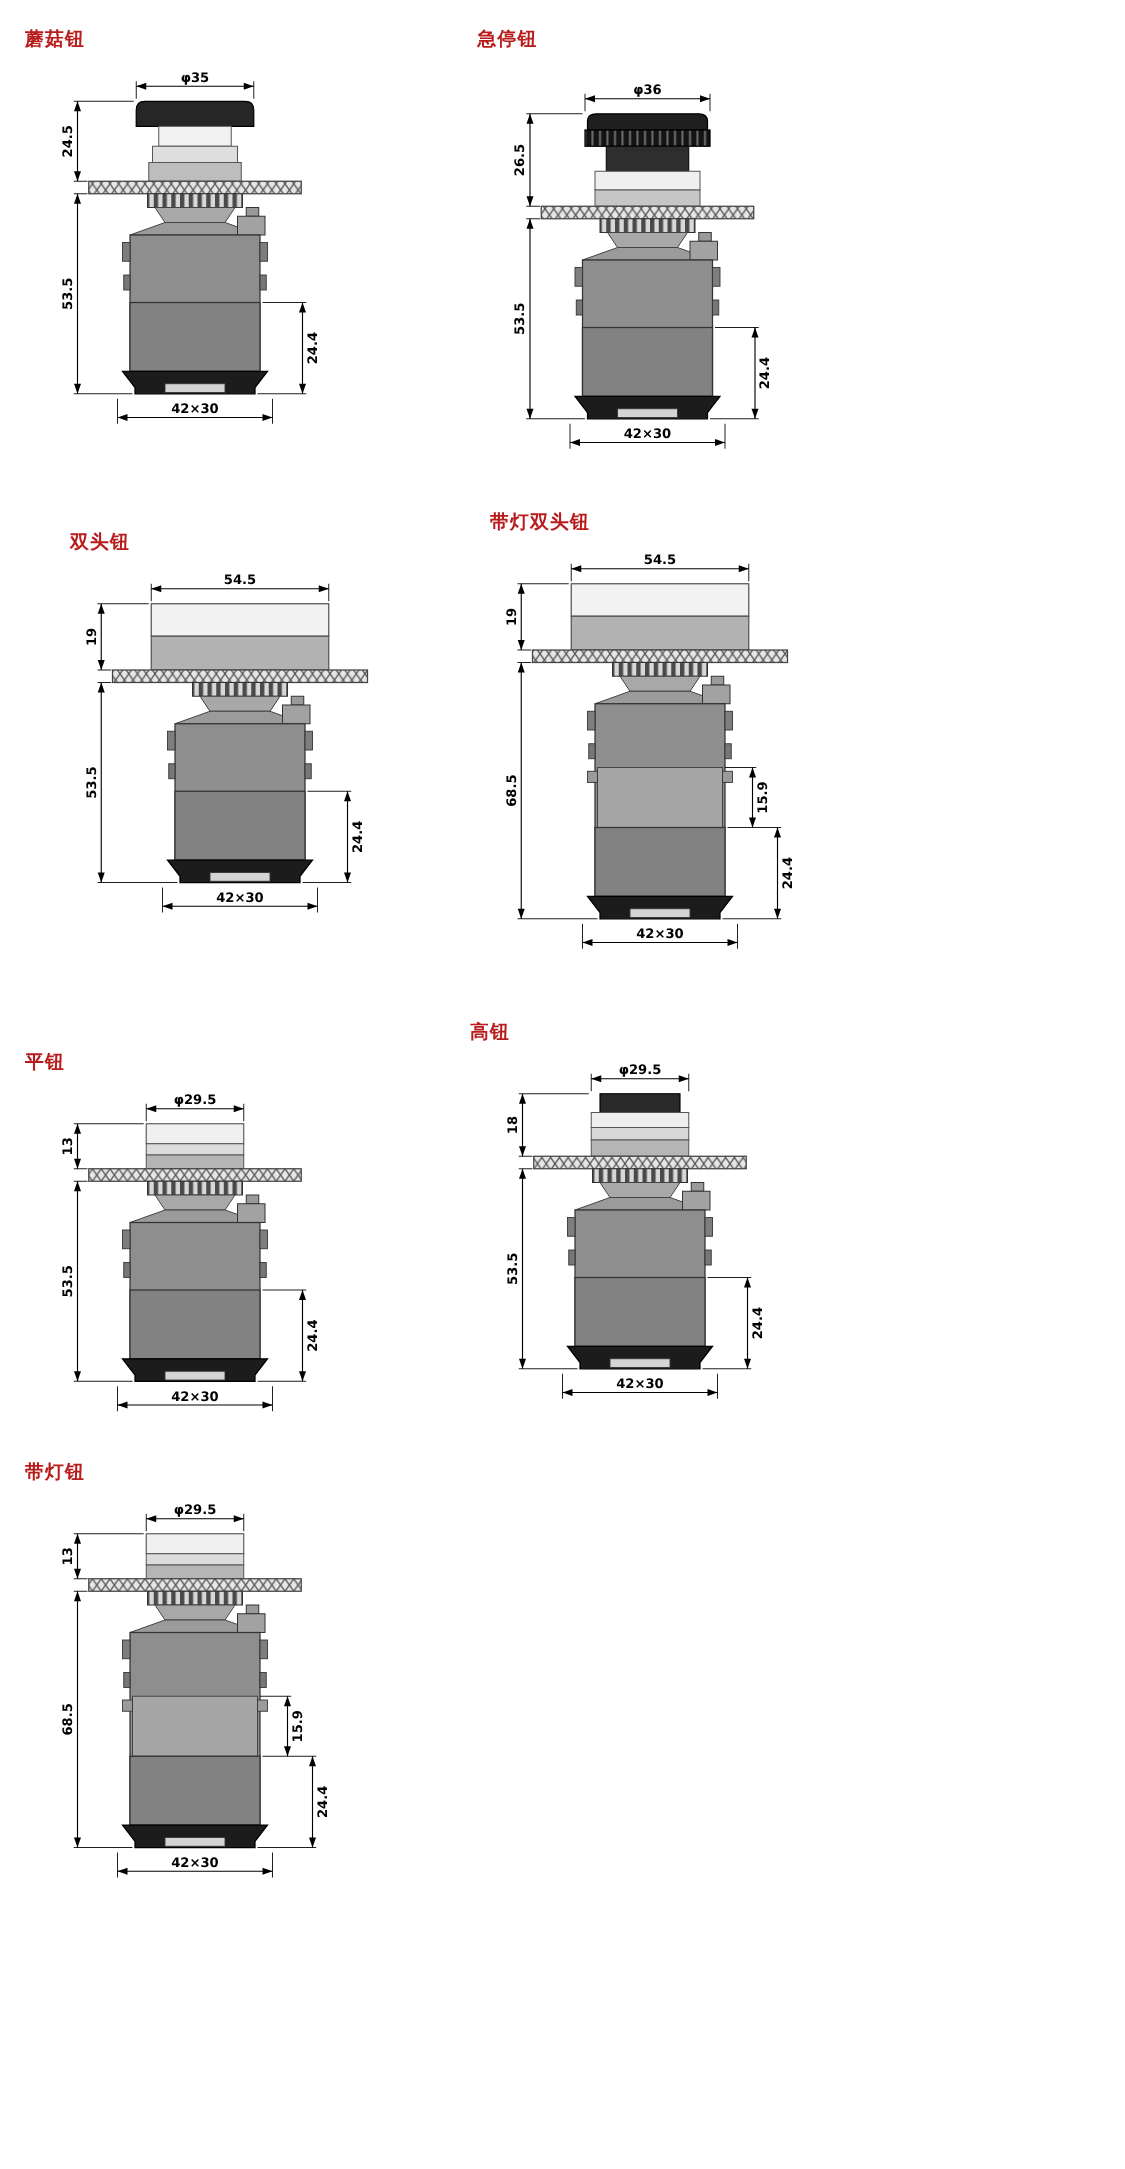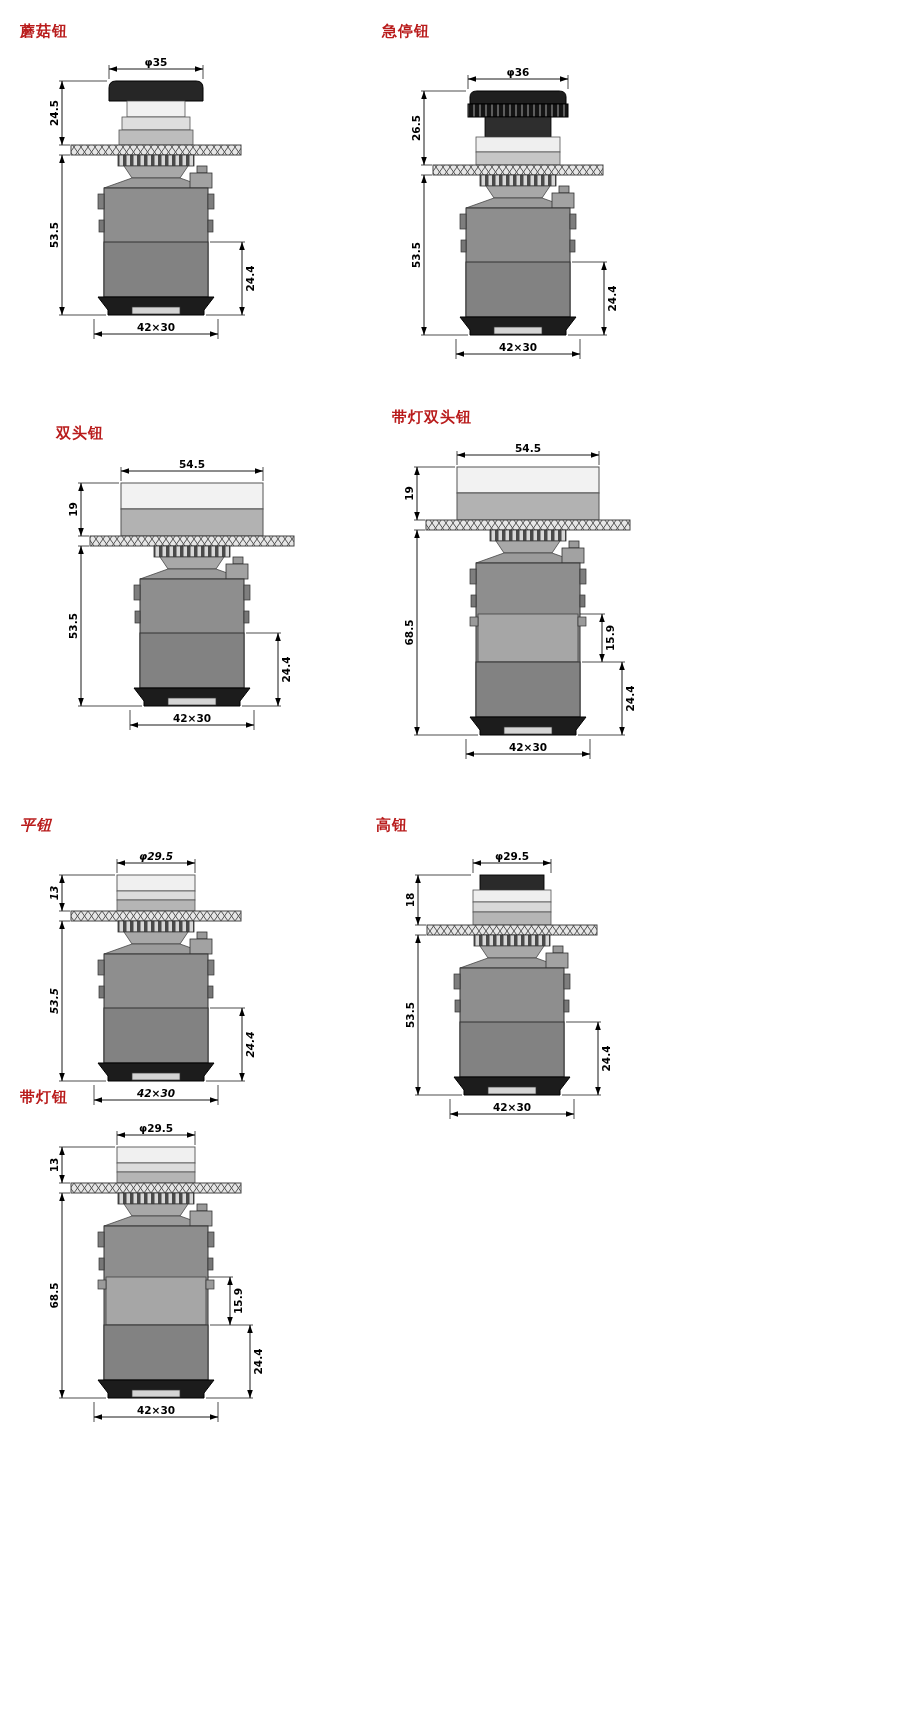--- a/index.html
+++ b/index.html
@@ -297,21 +297,21 @@
           <line x1="200" y1="306" x2="200" y2="326" stroke="#000" stroke-width="0.7"></line>
           <g>
             <line x1="76" y1="321" x2="200" y2="321" stroke="#000" stroke-width="0.9"></line>
             <polygon points="76,321 84,318.2 84,323.8" fill="#000"></polygon>
             <polygon points="200,321 192,318.2 192,323.8" fill="#000"></polygon>
             <text x="138" y="317.5" text-anchor="middle" class="dim">42×30</text>
           </g>
         </g>
       </svg>
     </section>
-    <section class="figure" style="left: 18px; top: 816px; font-style: italic;">
+    <section class="figure" style="left: 18px; top: 840px;">
       <h3>平钮</h3>
       <svg width="280" height="276" style="margin-top: 0px;">
         <g>
           <rect x="99" y="34" width="78" height="16" fill="#f0f0f0" stroke="#555" stroke-width="0.9"></rect>
           <rect x="99" y="50" width="78" height="9" fill="#dcdcdc" stroke="#555" stroke-width="0.8"></rect>
           <rect x="99" y="59" width="78" height="11" fill="#b5b5b5" stroke="#555" stroke-width="0.8"></rect>
           <rect x="53" y="70" width="170" height="10" fill="url(#hatch)" stroke="#444" stroke-width="1"></rect>
           <rect x="100" y="80" width="76" height="11" fill="url(#teeth)" stroke="#333" stroke-width="0.8"></rect>
           <polygon points="106,91 170,91 162,103 114,103" fill="#a8a8a8" stroke="#444" stroke-width="0.8"></polygon>
           <polygon points="114,103 162,103 190,113 86,113" fill="#9b9b9b" stroke="#444" stroke-width="0.8"></polygon>
@@ -426,21 +426,21 @@
           <line x1="200" y1="258" x2="200" y2="278" stroke="#000" stroke-width="0.7"></line>
           <g>
             <line x1="76" y1="273" x2="200" y2="273" stroke="#000" stroke-width="0.9"></line>
             <polygon points="76,273 84,270.2 84,275.8" fill="#000"></polygon>
             <polygon points="200,273 192,270.2 192,275.8" fill="#000"></polygon>
             <text x="138" y="269.5" text-anchor="middle" class="dim">42×30</text>
           </g>
         </g>
       </svg>
     </section>
-    <section class="figure" style="left: 18px; top: 1088px;">
+    <section class="figure" style="left: 18px; top: 1168px;">
       <h3>带灯钮</h3>
       <svg width="280" height="321" style="margin-top: 6px;">
         <g>
           <rect x="99" y="34" width="78" height="16" fill="#f0f0f0" stroke="#555" stroke-width="0.9"></rect>
           <rect x="99" y="50" width="78" height="9" fill="#dcdcdc" stroke="#555" stroke-width="0.8"></rect>
           <rect x="99" y="59" width="78" height="11" fill="#b5b5b5" stroke="#555" stroke-width="0.8"></rect>
           <rect x="53" y="70" width="170" height="10" fill="url(#hatch)" stroke="#444" stroke-width="1"></rect>
           <rect x="100" y="80" width="76" height="11" fill="url(#teeth)" stroke="#333" stroke-width="0.8"></rect>
           <polygon points="106,91 170,91 162,103 114,103" fill="#a8a8a8" stroke="#444" stroke-width="0.8"></polygon>
           <polygon points="114,103 162,103 190,113 86,113" fill="#9b9b9b" stroke="#444" stroke-width="0.8"></polygon>

